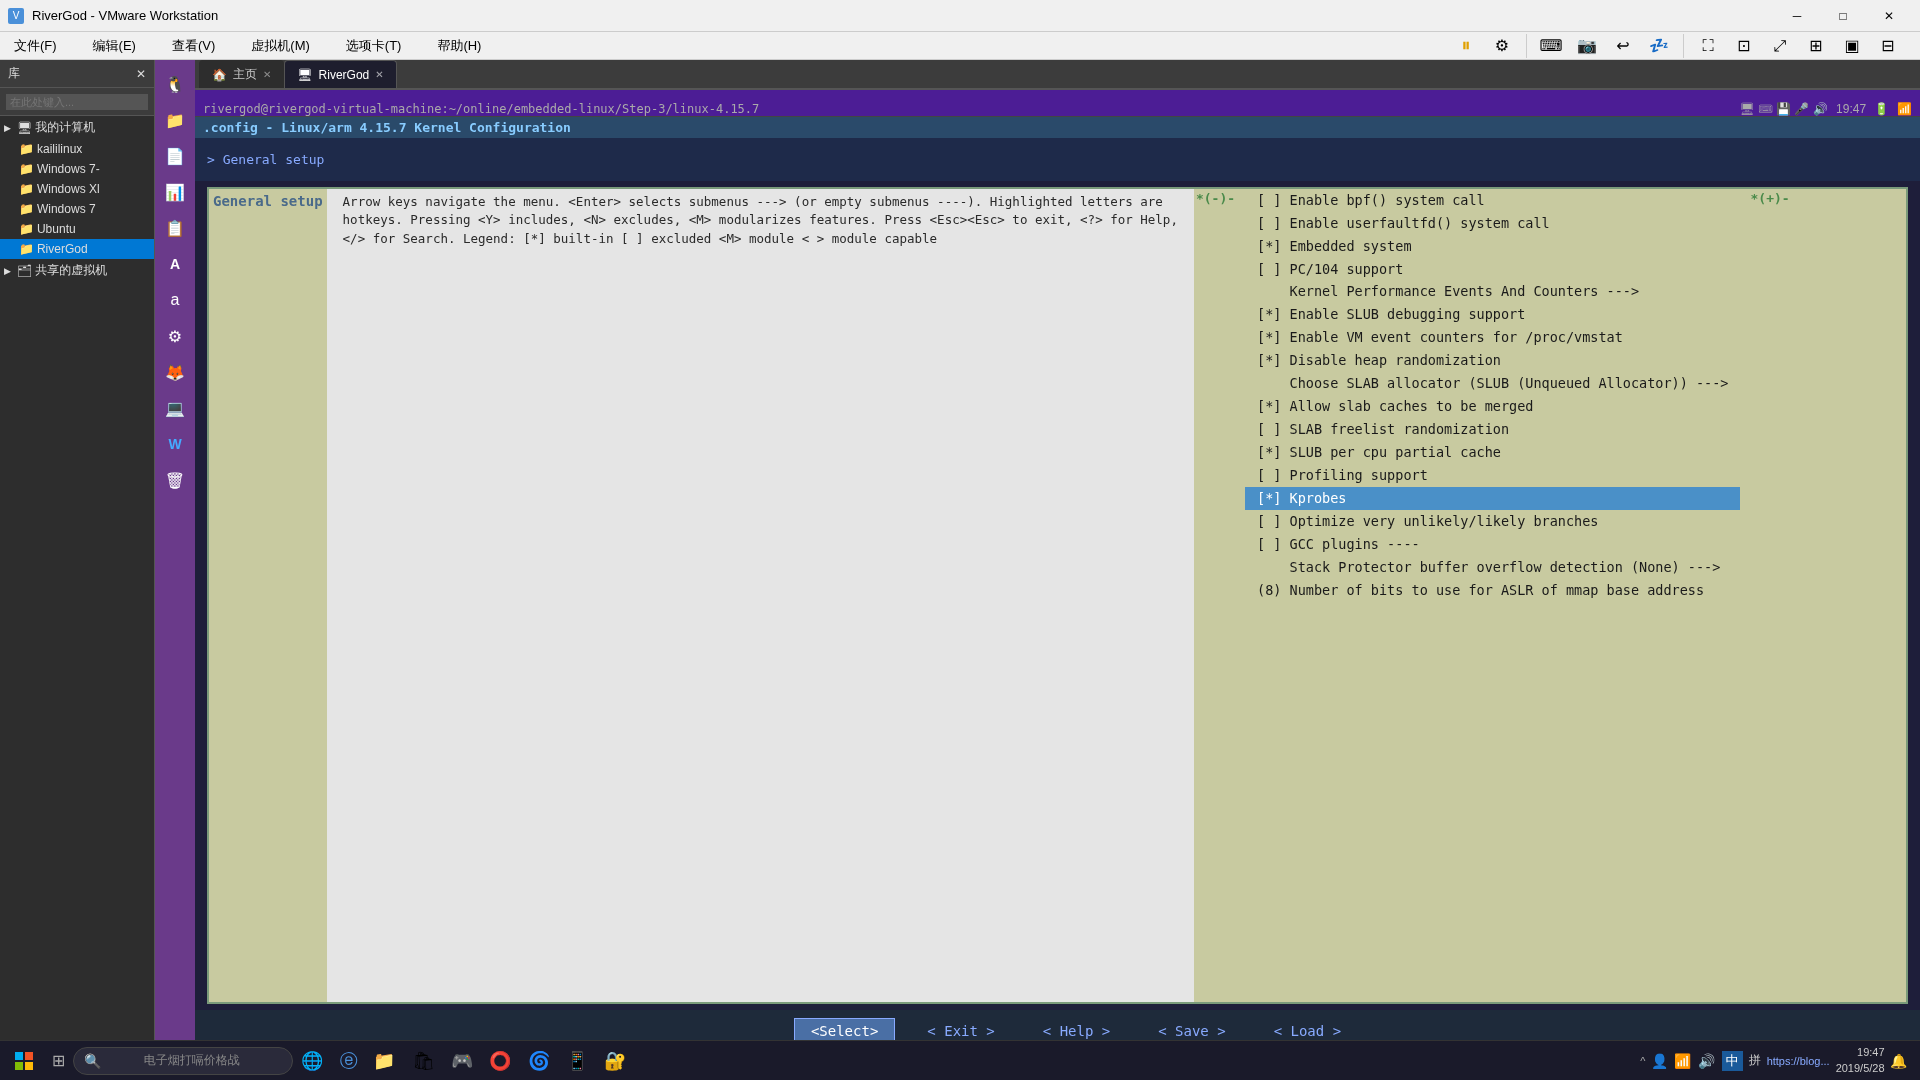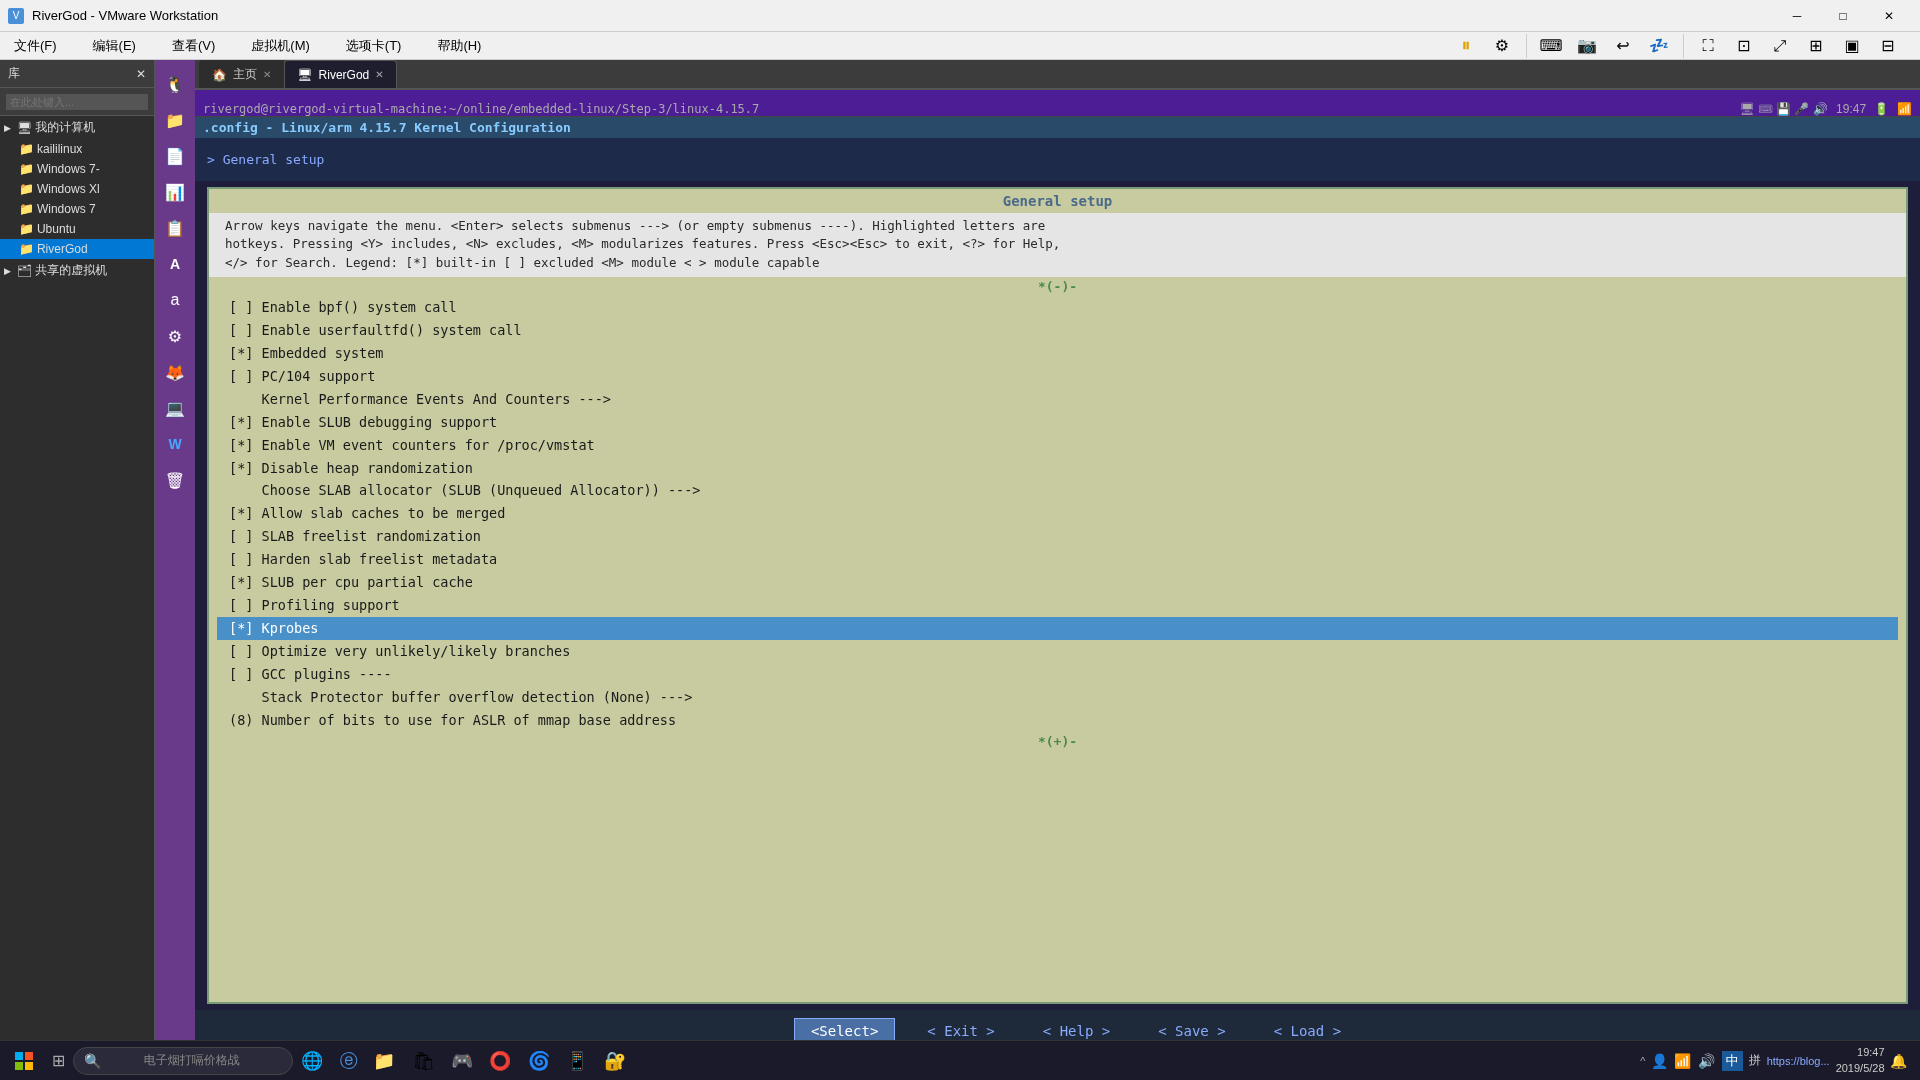--- a/index.html
+++ b/index.html
@@ -349,21 +349,21 @@
 
       <div class="kconfig-window">
 
         <div style="background:#2a4a6a;padding:3px 8px;display:flex;align-items:center;justify-content:space-between;">
           <span style="color:#88ccff;font-family:monospace;font-size:13px;font-weight:bold;">.config - Linux/arm 4.15.7 Kernel Configuration</span>
         </div>
         <div style="background:#1e2a4a;padding:14px 12px;font-family:monospace;font-size:13px;color:#88aaff;">
           <span>&gt; General setup</span>
         </div>
 
-        <div style="margin:6px 12px;border:2px solid #7a9a7a;background:#c8caa0;display:flex;flex-direction:column;flex:1;">
+        <div style="margin:6px 12px;border:2px solid #7a9a7a;background:#c8caa0;display:flex;flex-direction:row;flex:1;">
 
           <div style="text-align:center;font-family:monospace;font-size:14px;color:#4a6a8a;font-weight:bold;padding:4px;">General setup</div>
 
           <div style="padding:4px 16px;font-family:monospace;font-size:12.5px;color:#2a2a2a;line-height:1.5;background:#e5e5e5;">
             <div>Arrow keys navigate the menu.  &lt;Enter&gt; selects submenus ---&gt; (or empty submenus ----).  Highlighted letters are</div>
             <div>hotkeys.  Pressing &lt;Y&gt; includes, &lt;N&gt; excludes, &lt;M&gt; modularizes features.  Press &lt;Esc&gt;&lt;Esc&gt; to exit, &lt;?&gt; for Help,</div>
             <div>&lt;/&gt; for Search.  Legend: [*] built-in  [ ] excluded  &lt;M&gt; module  &lt; &gt; module capable</div>
           </div>
 
           <div style="text-align:center;font-family:monospace;font-size:13px;color:#4a8a4a;font-weight:bold;padding:2px;">*(-)- </div>
@@ -373,21 +373,20 @@
             <div class="menu-line">[ ] Enable userfaultfd() system call</div>
             <div class="menu-line">[*] Embedded system</div>
             <div class="menu-line">[ ] PC/104 support</div>
             <div class="menu-line">&nbsp;&nbsp;&nbsp;&nbsp;Kernel Performance Events And Counters  ---&gt;</div>
             <div class="menu-line">[*] Enable SLUB debugging support</div>
             <div class="menu-line">[*] Enable VM event counters for /proc/vmstat</div>
             <div class="menu-line">[*] Disable heap randomization</div>
             <div class="menu-line">&nbsp;&nbsp;&nbsp;&nbsp;Choose SLAB allocator (SLUB (Unqueued Allocator))  ---&gt;</div>
             <div class="menu-line">[*] Allow slab caches to be merged</div>
             <div class="menu-line">[ ] SLAB freelist randomization</div>
-            <div class="menu-line">[ ] Harden slab freelist metadata</div>
             <div class="menu-line">[*] SLUB per cpu partial cache</div>
             <div class="menu-line">[ ] Profiling support</div>
             <div class="menu-line highlighted">[*] Kprobes</div>
             <div class="menu-line">[ ] Optimize very unlikely/likely branches</div>
             <div class="menu-line">[ ] GCC plugins ----</div>
             <div class="menu-line">&nbsp;&nbsp;&nbsp;&nbsp;Stack Protector buffer overflow detection (None)  ---&gt;</div>
             <div class="menu-line">(8) Number of bits to use for ASLR of mmap base address</div>
           </div>
 
           <div style="text-align:center;font-family:monospace;font-size:13px;color:#4a8a4a;font-weight:bold;padding:2px;">*(+)- </div>

